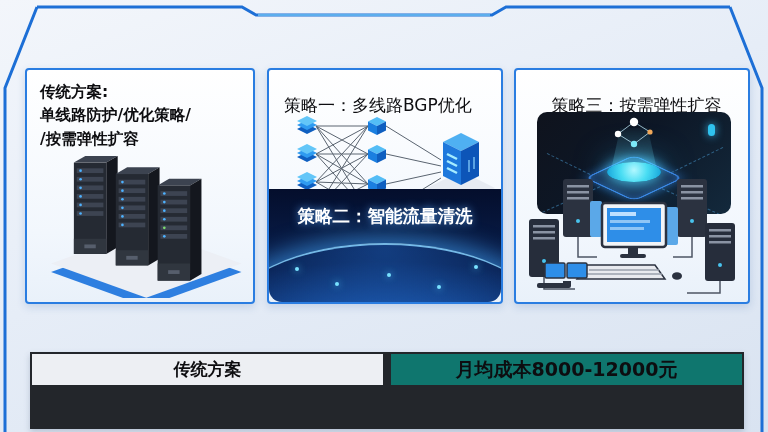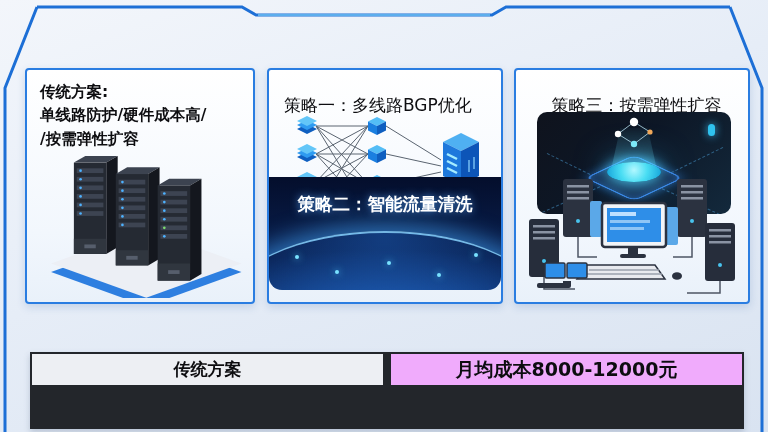--- a/index.html
+++ b/index.html
@@ -21,21 +21,21 @@
 
   .trad-text{padding:11px 6px 0 13px;font-size:15.5px;font-weight:800;
     line-height:1.5;color:#0d0d10;}
   .trad-heading{display:block;}
   .trad-line{display:block;}
 
   .mid-title,.right-title{padding:24px 6px 0 15px;font-size:17px;font-weight:400;color:#0d0d10;}
 
   .net-svg{position:absolute;left:2px;top:38px;}
 
-  .strip{position:absolute;left:0;right:0;bottom:12px;height:113px;
+  .strip{position:absolute;left:0;right:0;bottom:0;height:113px;
     background:
       radial-gradient(ellipse 150% 90% at 50% 120%,rgba(45,140,255,.55),rgba(10,40,100,0) 62%),
       linear-gradient(180deg,#040e2c 0%,#081b45 50%,#0c2a63 100%);
     border-radius:0 0 13px 13px;overflow:hidden;}
   .strip::before{content:"";position:absolute;left:-18%;top:54px;width:136%;height:150px;
     border-radius:50%;border-top:2px solid rgba(135,210,255,.85);
     box-shadow:0 -8px 22px rgba(70,170,255,.55);
     background:radial-gradient(ellipse at 50% 0%,rgba(30,95,185,.5),rgba(10,35,90,.08) 65%);}
   .strip-title{position:absolute;top:15px;left:0;right:0;text-align:center;z-index:2;
     font-size:17.5px;font-weight:800;color:#ffffff;text-shadow:0 0 8px rgba(90,170,255,.8);}
@@ -61,39 +61,39 @@
 
   .ws-svg{position:absolute;left:9px;bottom:3px;}
   .rack-svg{position:absolute;left:5px;bottom:4px;}
 
   .cmp-table{position:absolute;left:30px;top:352px;width:714px;box-sizing:border-box;
     background:#23262b;border:2px solid #23262b;display:grid;
     grid-template-columns:1fr 1fr;grid-template-rows:31px 34px;gap:8px;
     box-shadow:0 3px 6px rgba(60,80,110,.25);}
   .cmp-cell{display:flex;align-items:center;justify-content:center;color:#0d0d10;}
   .cmp-head{background:#edeff3;font-size:17px;font-weight:800;}
-  .cmp-body{background:#f0abfc;font-size:19px;font-weight:800;}
+  .cmp-body{background:#0f766e;font-size:19px;font-weight:800;}
 </style>
 </head>
 <body>
 
 <div class="canvas">
 
   <svg class="frame-svg" width="768" height="432" aria-hidden="true">
     <path d="M37 7 H242 L256 15 H492 L506 7 H730" stroke="#1d6fd6" stroke-width="3" fill="none"></path>
     <path d="M258 15 H490" stroke="#8fe2ff" stroke-width="1.6" opacity="0.75" fill="none"></path>
     <path d="M37 7 L5 88 V432" stroke="#1d6fd6" stroke-width="3" fill="none"></path>
     <path d="M730 7 L762 88 V432" stroke="#1d6fd6" stroke-width="3" fill="none"></path>
   </svg>
 
 
   <div class="panel panel-traditional">
     <div class="trad-text">
       <span class="trad-heading">传统方案:</span>
-      <span class="trad-line">单线路防护/硬件成本高/</span>
+      <span class="trad-line">单线路防护/优化策略/</span>
       <span class="trad-line">/按需弹性扩容</span>
     </div>
     <svg class="rack-svg" width="218" height="168" viewBox="0 0 229 176" aria-hidden="true">
 
       <polygon points="20,149 120,113 220,149 120,185" fill="#2e7fe0"></polygon>
       <polygon points="20,140 120,104 220,140 120,176" fill="#eceff5"></polygon>
 
       <g>
         <polygon points="44,34 56,27 90,27 78,34" fill="#3c4350"></polygon>
         <polygon points="78,34 90,27 90,123 78,130" fill="#14171e"></polygon>

